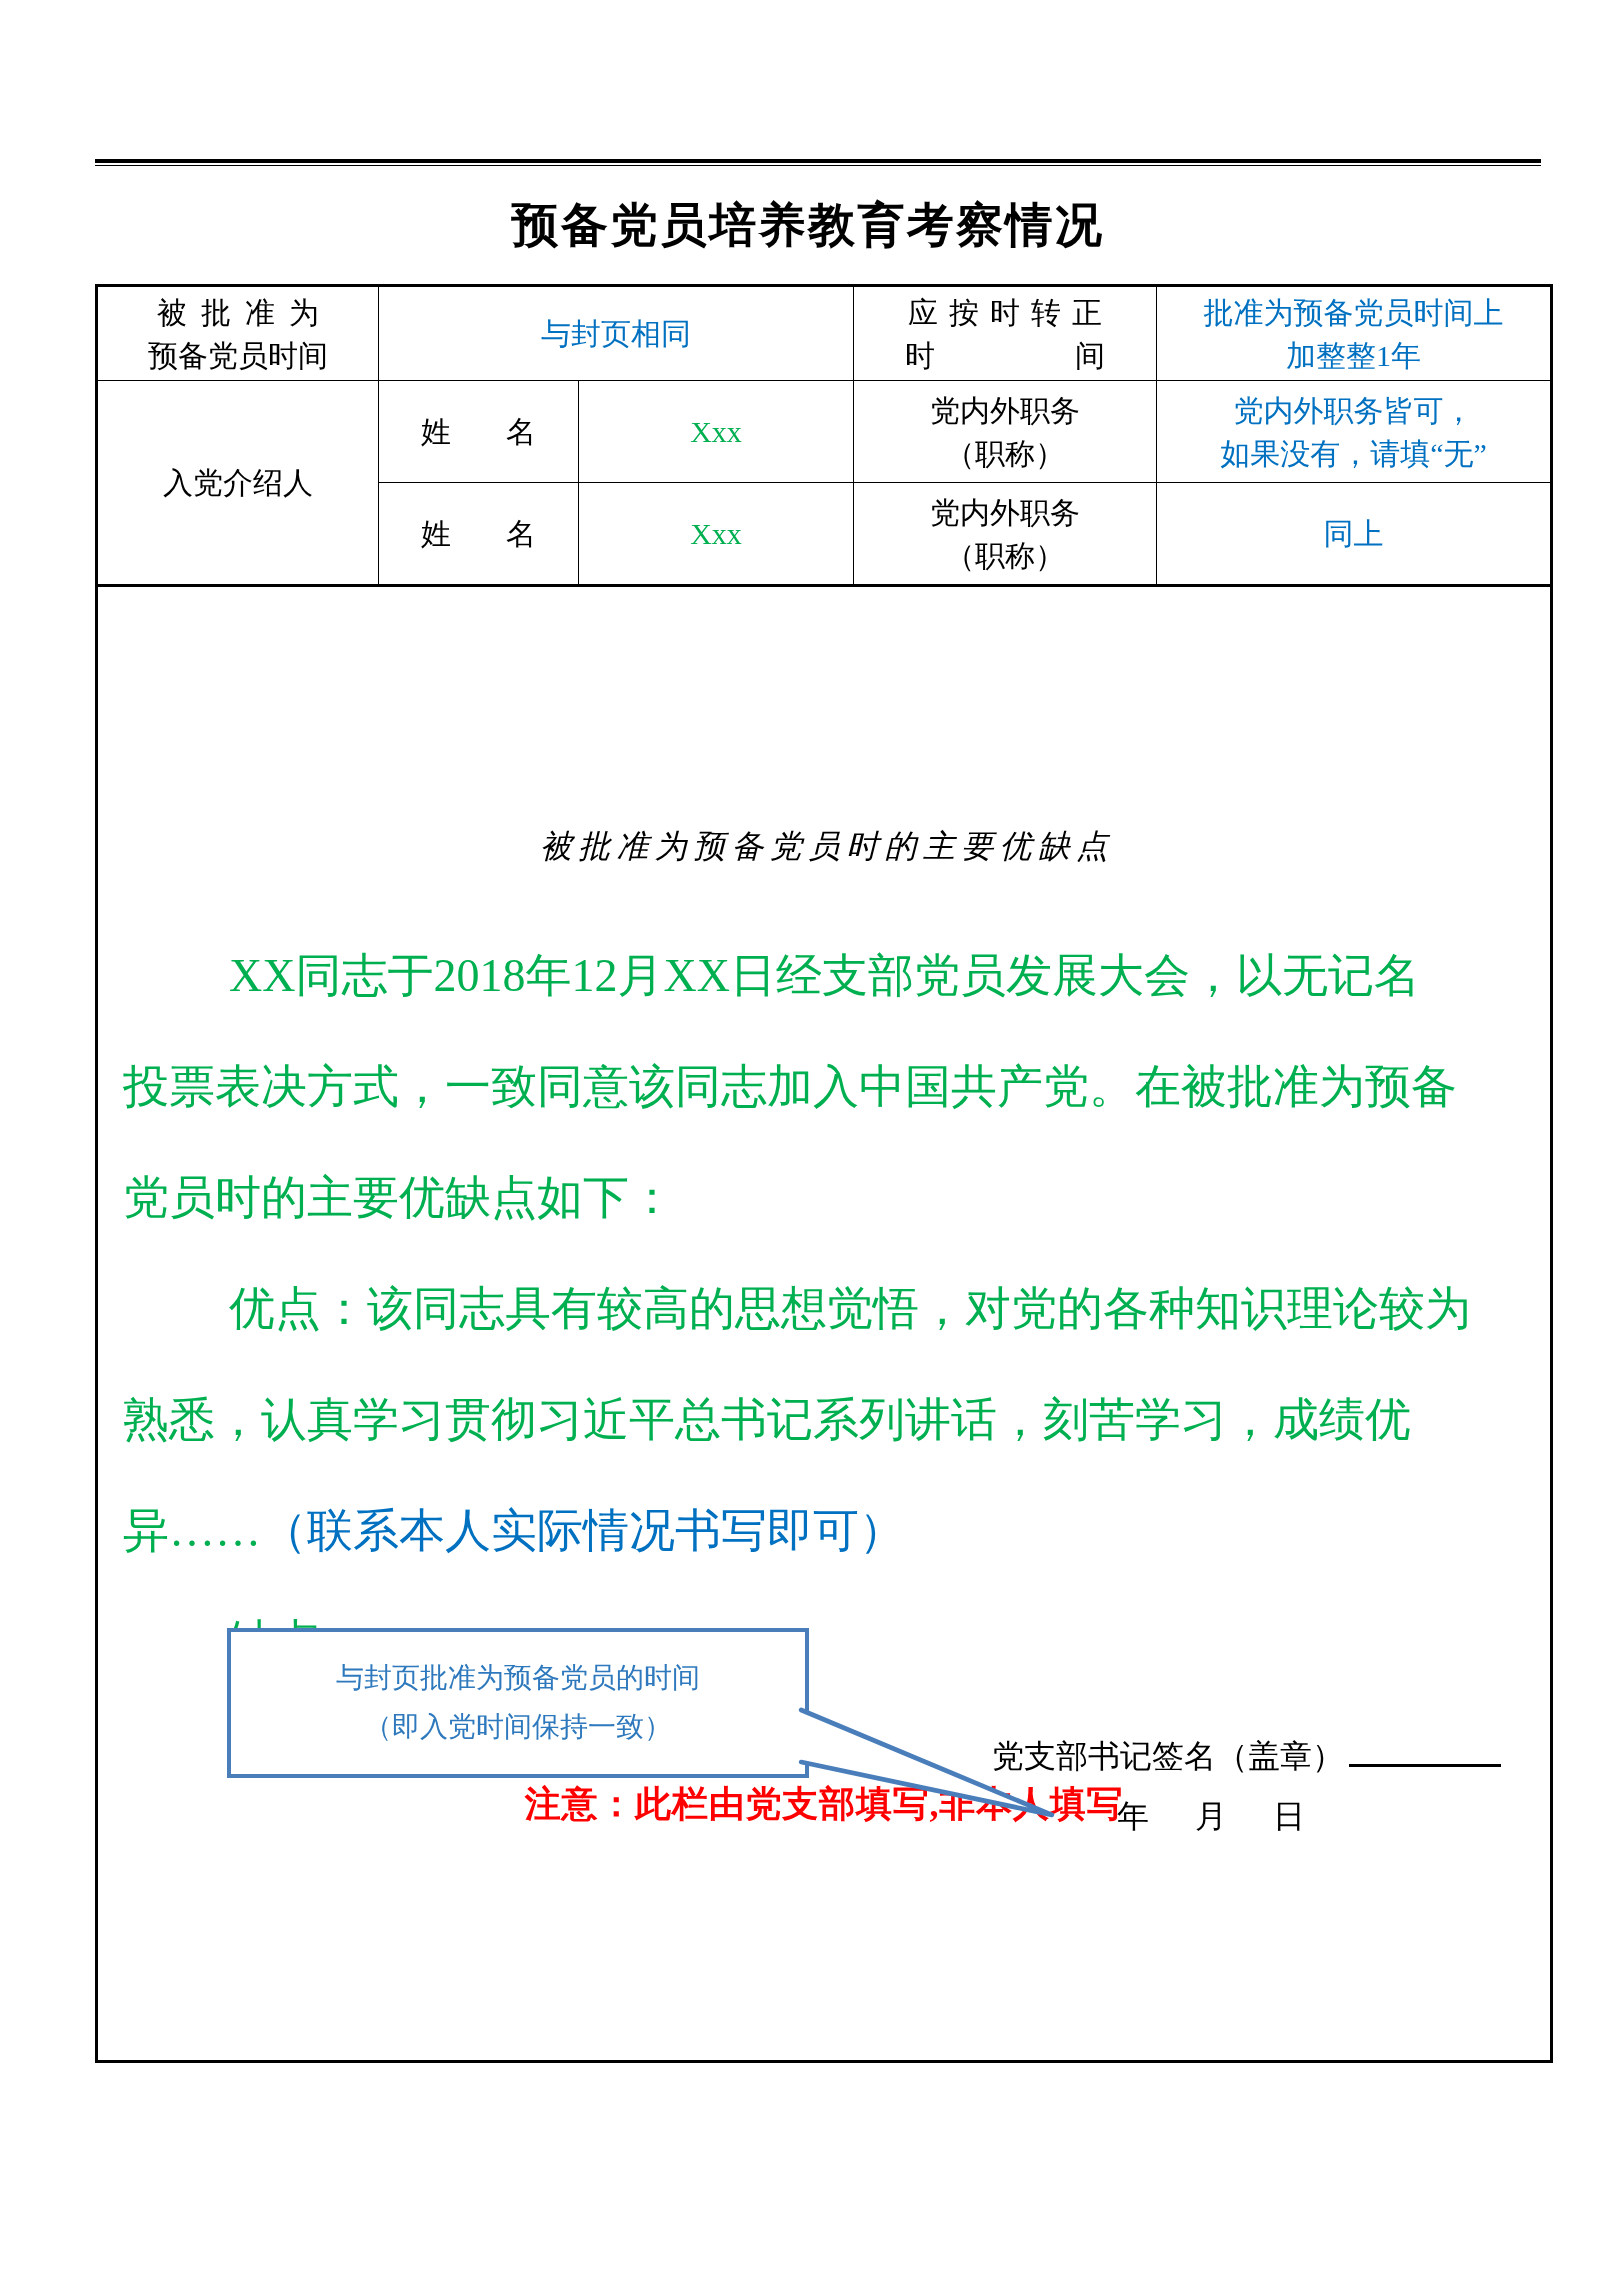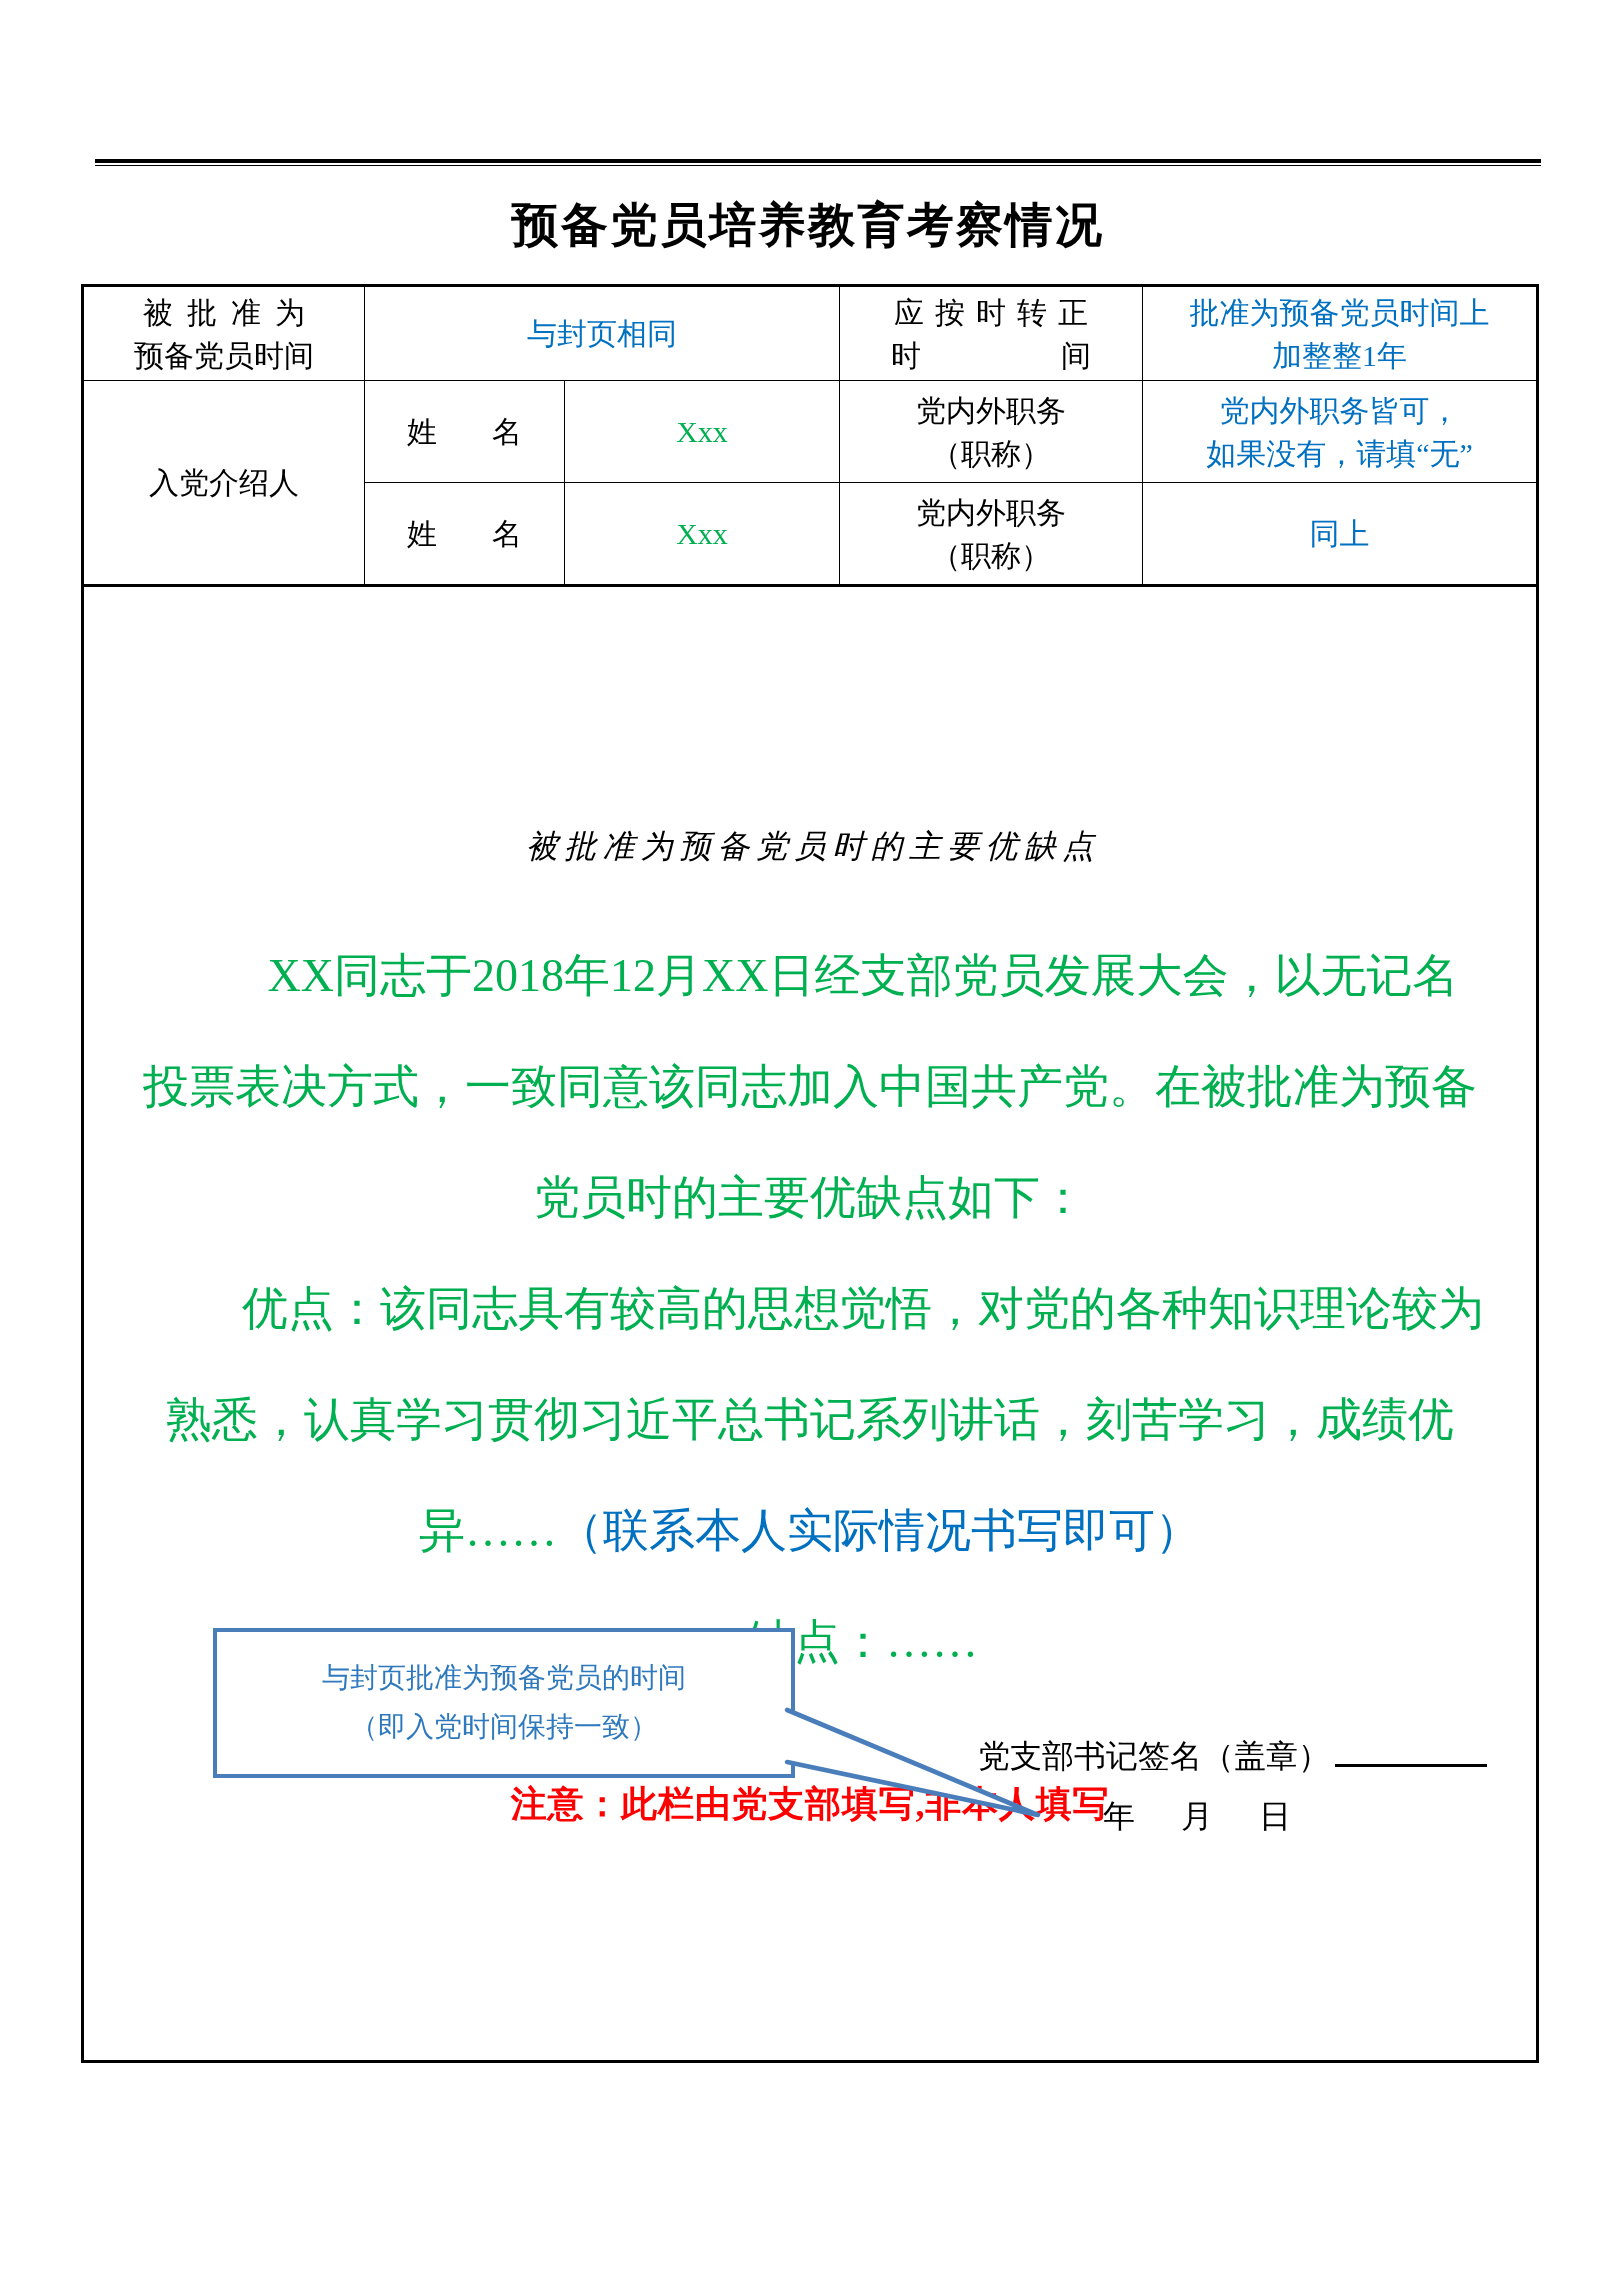--- a/index.html
+++ b/index.html
@@ -9,37 +9,37 @@
   }
   
   .hdr{position:absolute;left:95px;top:123px;width:1446px;display:flex;justify-content:space-between;
        font-size:23px;line-height:28px;}
   .hdr-rule{position:absolute;left:95px;top:159px;width:1446px;height:2.4px;
        border-top:4px solid #000;border-bottom:1.6px solid #000;}
   
   .doc-title{position:absolute;left:0;top:200px;width:100%;text-align:center;
        font-size:47px;font-weight:bold;letter-spacing:2.4px;line-height:51px;}
   
-  table.form{position:absolute;left:81px;top:284px;width:1454px;
+  table.form{position:absolute;left:95px;top:284px;width:1454px;
        border-collapse:collapse;table-layout:fixed;}
   table.form{border:3.2px solid #000;}
   table.form td{border:1.6px solid #000;text-align:center;vertical-align:middle;
        padding:0;font-size:30px;line-height:43px;}
   tr.big-row td{border-top:3.2px solid #000;}
   .sp1{letter-spacing:14px;text-indent:14px;display:block;}
   .sp2{letter-spacing:11px;text-indent:11px;display:block;}
   .between{display:flex;justify-content:space-between;padding:0 51px;}
   .blue{color:#0070C0;}
   .blue-sm{color:#0070C0;font-size:29px;line-height:44px;}
   .green-x{color:#00B050;font-size:33px;}
   .namecell{display:flex;justify-content:center;gap:55px;}
   
   td.bigcell{vertical-align:top;position:relative;height:1473px;}
   .opt-title{margin-top:4.7px;font-size:32px;letter-spacing:6.3px;text-indent:6.3px;line-height:46px;text-align:center;font-style:italic;}
-  .essay{margin-top:51px;padding:0 8px;text-align:center;font-size:46px;line-height:111px;color:#00B050;}
+  .essay{margin-top:51px;padding:0 25px;text-align:left;font-size:46px;line-height:111px;color:#00B050;}
   .essay .line{white-space:nowrap;}
   .para .line:first-child{text-indent:106px;}
   .indent{text-indent:106px;}
   .red-note{margin-top:84px;text-align:center;color:#FF0000;font-weight:bold;
        font-size:36px;line-height:47px;letter-spacing:0.8px;}
   
   .callout{position:absolute;left:129px;top:1041px;width:582px;height:150px;box-sizing:border-box;
        border:4.7px solid #4A7EBB;background:#fff;z-index:1;
        font-family:"Liberation Sans","DejaVu Sans",sans-serif;color:#2E79BD;
        font-size:28px;line-height:49px;text-align:center;padding-top:21px;}

